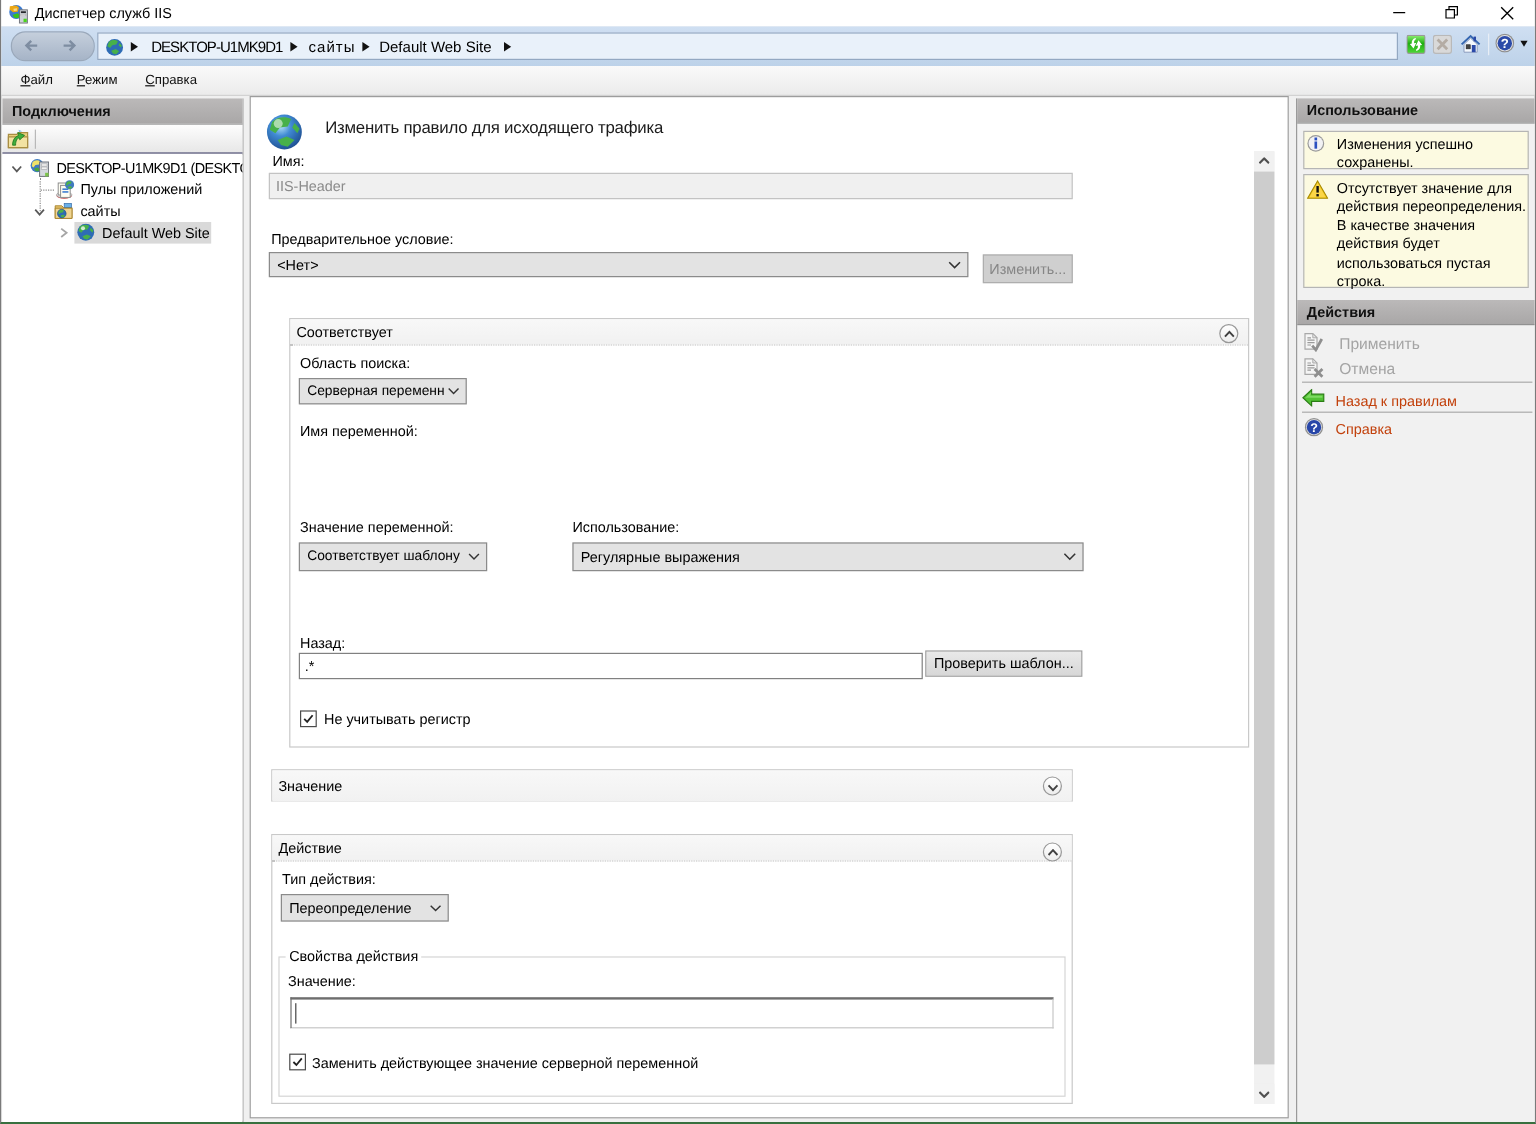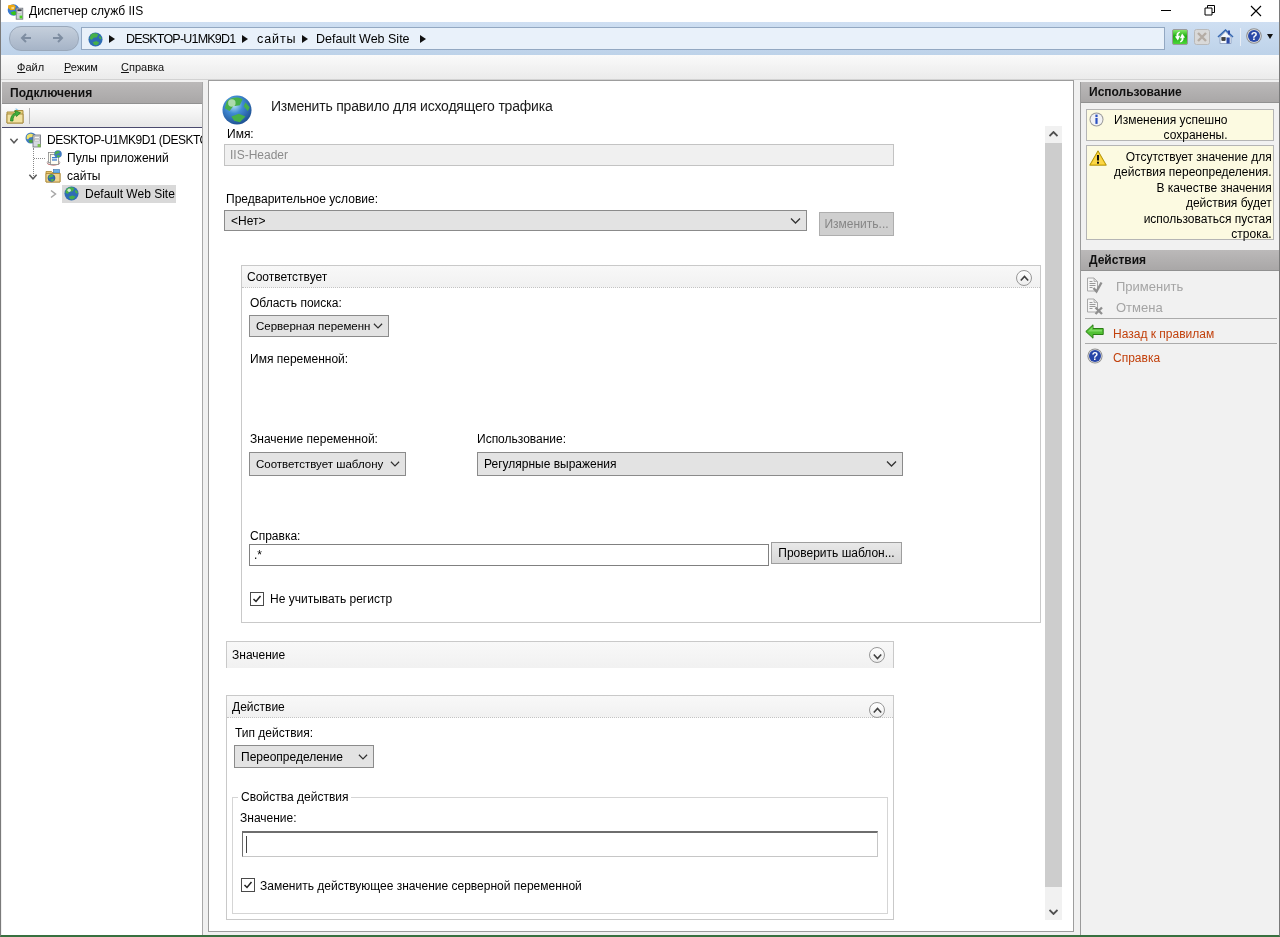--- a/index.html
+++ b/index.html
@@ -40,21 +40,21 @@
 .circbtn { position:absolute; width:16px; height:16px; border-radius:50%; border:1px solid #989898; background:linear-gradient(#ffffff,#ededed); }
 .btn { position:absolute; background:linear-gradient(#e9e9e9,#d7d7d7); border:1px solid #9e9e9e; font-size:12px; text-align:center; color:#000; }
 .btn.disabled { background:#cfcfcf; border:1px solid #aeaeae; color:#868686; }
 .cb { position:absolute; width:14px; height:14px; background:#fff; border:1px solid #4a4a4a; }
 
 #sbar { position:absolute; left:836px; top:45px; width:17px; height:794px; background:#f1f1f1; }
 
 #rightpanel { position:absolute; left:1079px; top:82px; width:199px; height:853px; background:#f1f1f1; border-left:1px solid #9a9a9a; }
 #rp1hdr { position:absolute; left:0; top:0; width:198px; height:21px; line-height:21px; padding-left:8px; }
 #rp2hdr { position:absolute; left:0; top:168px; width:198px; height:21px; line-height:21px; padding-left:8px; }
-.note { position:absolute; left:5px; width:188px; background:#fcfae1; border:1px solid #b5b5b5;text-align:right; }
+.note { position:absolute; left:5px; width:188px; background:#fcfae1; border:1px solid #b5b5b5; }
 .alink { position:absolute; left:32px; font-size:12px; color:#c2410c; white-space:nowrap; }
 .adis { position:absolute; left:35px; font-size:13px; color:#a4a4a4; white-space:nowrap; }
 .asep { position:absolute; left:4px; width:192px; height:1px; background:#ababab; }
 </style>
 </head>
 <body>
 <div id="win">
 
   <div id="titlebar">
     <svg class="abs" style="left:6px;top:3px" width="17" height="17" viewBox="0 0 17 17">
@@ -266,21 +266,21 @@
             <path d="M1 1 L5.5 5.5 L10 1" fill="none" stroke="#333" stroke-width="1.3"></path>
           </svg>
       </div>
       <div class="lbl" style="left:235px;top:166px">Использование:</div>
       <div class="combo" style="left:235px;top:186px;width:426px;height:24px">
         <div class="ctxt">Регулярные выражения</div>
         <svg width="11" height="7" viewBox="0 0 11 7">
             <path d="M1 1 L5.5 5.5 L10 1" fill="none" stroke="#333" stroke-width="1.3"></path>
           </svg>
       </div>
-      <div class="lbl" style="left:8px;top:263px">Справка:</div>
+      <div class="lbl" style="left:8px;top:263px">Назад:</div>
       <input class="inp" style="left: 7px; top: 278px; width: 520px; height: 22px; padding-left: 4px;" value=".*">
       <div class="btn" style="left:529px;top:276px;width:131px;height:22px;line-height:20px">Проверить шаблон...</div>
       <div class="cb" style="left:8px;top:326px">
         <svg style="position:absolute;left:1px;top:1px" width="10" height="10" viewBox="0 0 10 10">
             <path d="M1.5 5 L4 7.5 L8.5 2" fill="none" stroke="#222" stroke-width="1.5"></path>
           </svg>
       </div>
       <div class="lbl" style="left:28px;top:326px">Не учитывать регистр</div>
     </div>
 

